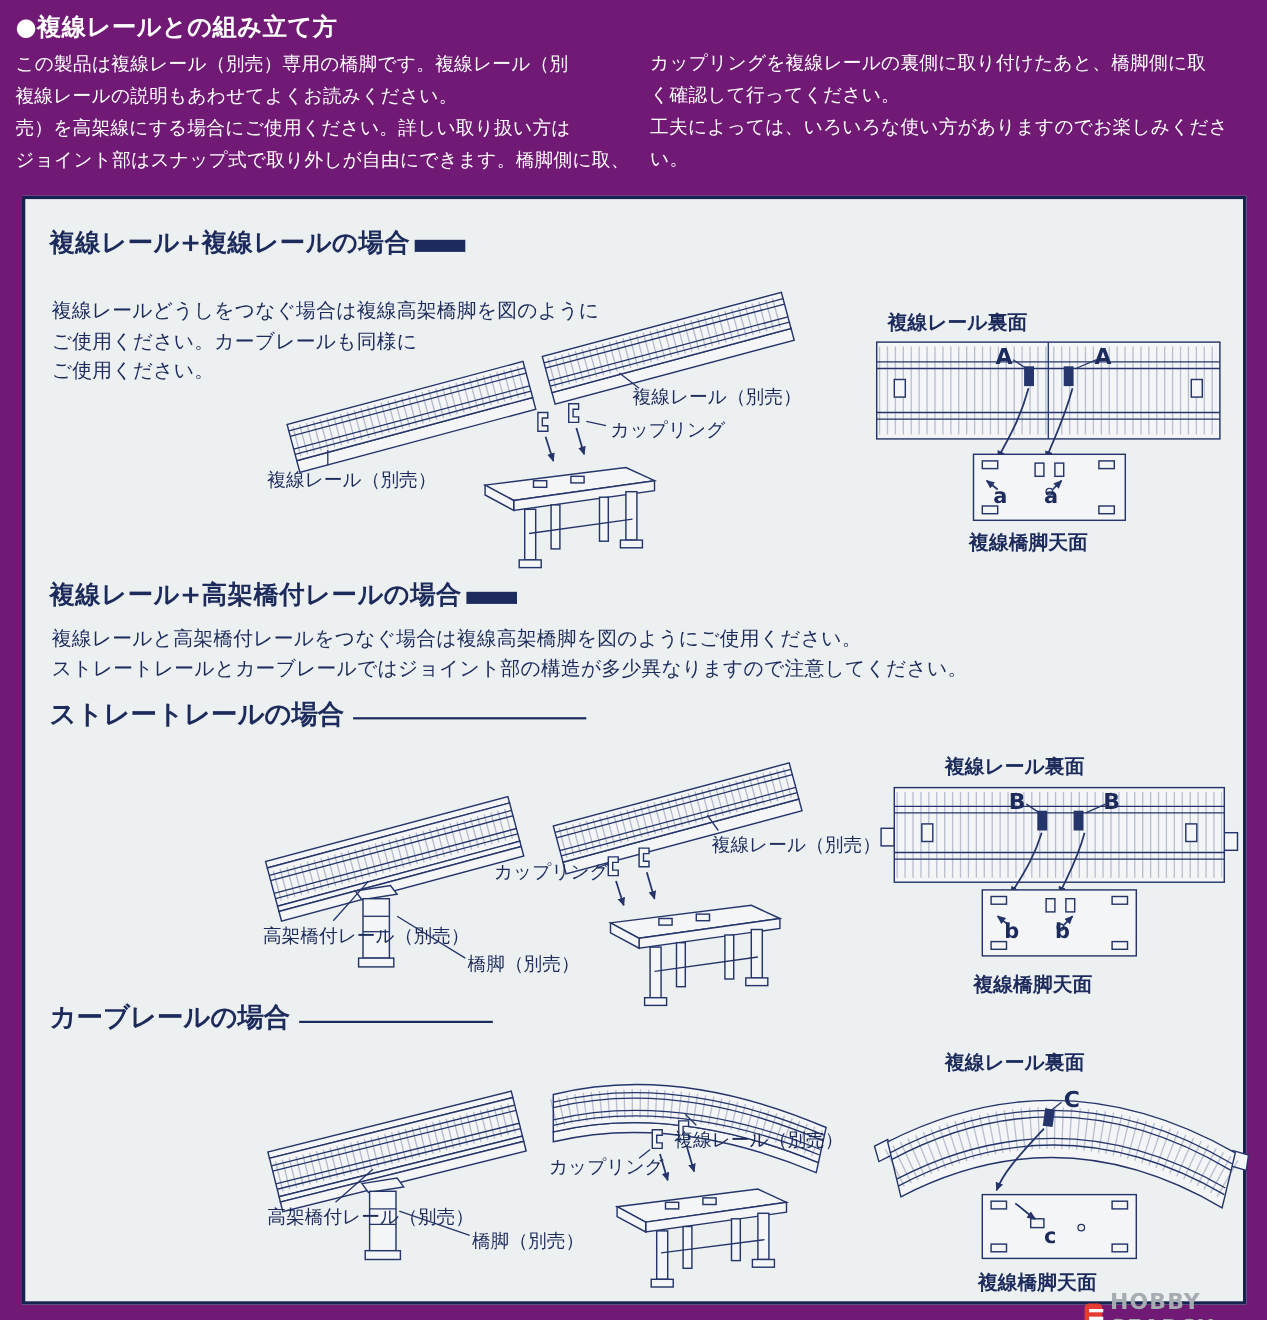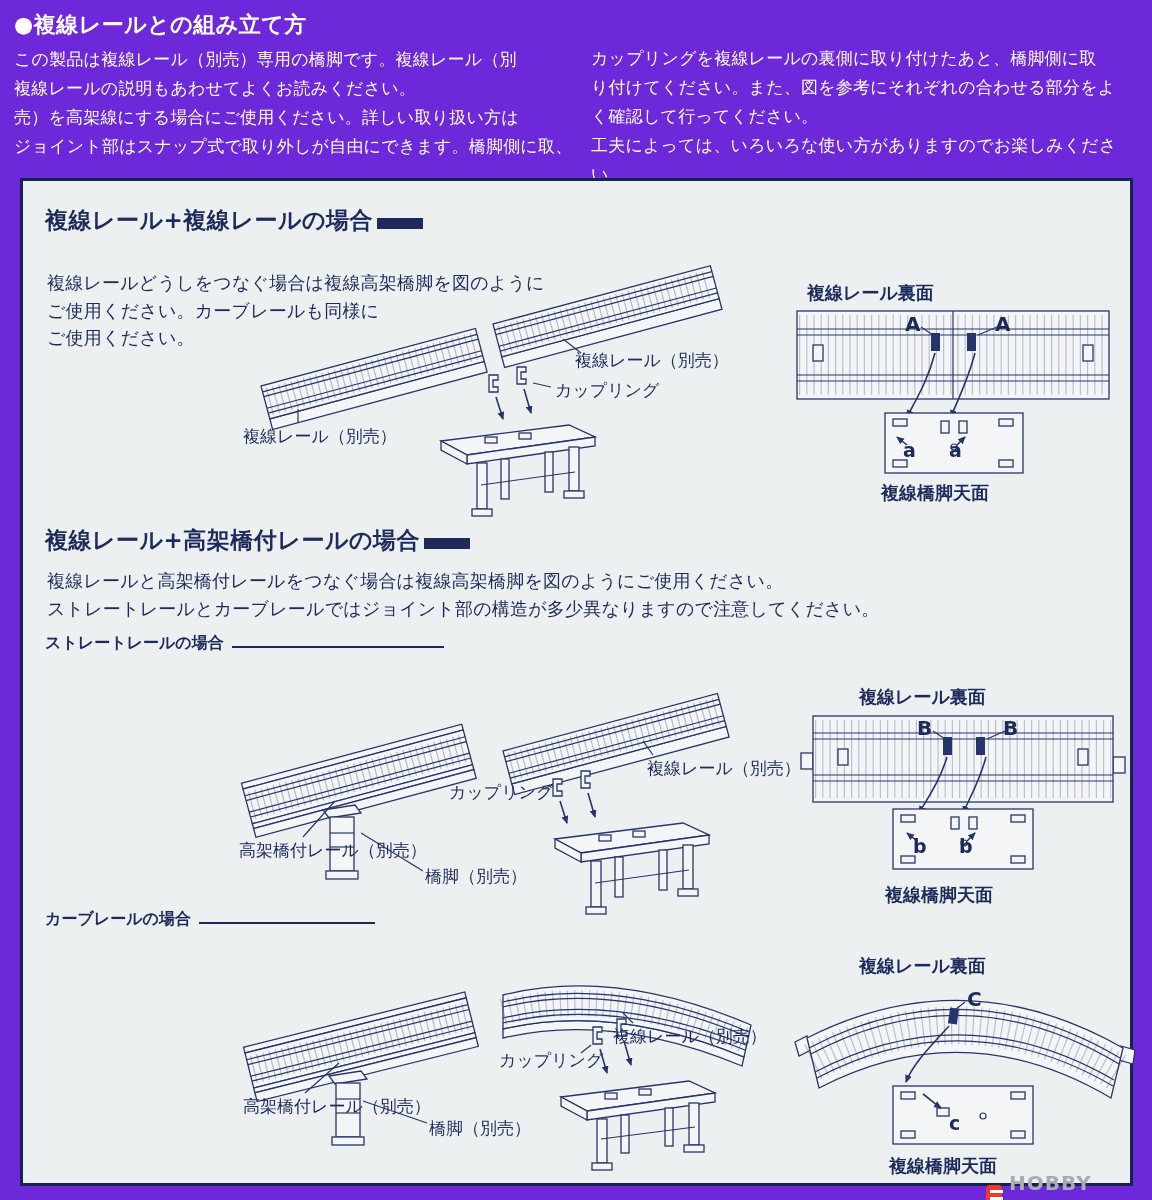--- a/index.html
+++ b/index.html
@@ -1,35 +1,35 @@
 <!DOCTYPE html>
 <html><head>
 <meta charset="utf-8">
 <style>
   * { margin:0; padding:0; box-sizing:border-box; }
   html,body { width:1152px; height:1200px; }
   body { font-family:"DejaVu Sans",sans-serif; background:#1c2b5c; position:relative; overflow:hidden; }
-  .page { position:absolute; inset:0; background:#6d28d9; }
+  .page { position:absolute; inset:0; background:#701a75; }
 
   
   .header { position:absolute; left:0; top:0; width:1152px; height:178px; color:#ffffff; }
   .hcol-left  { position:absolute; left:14px;  top:10px; width:565px; }
   .hcol-right { position:absolute; left:591px; top:44px; width:552px; }
   .htitle { font-size:22px; font-weight:bold; letter-spacing:.5px; margin-bottom:5px; }
   .hline  { font-size:17px; line-height:29px; letter-spacing:.2px; }
 
   
   .panel { position:absolute; left:20px; top:178px; width:1113px; height:1008px;
            background:#edf0f1; border:3px solid #15234f; }
 
   .sec-heading { position:absolute; display:flex; align-items:center; color:#1c2b5c;
                  font-size:23px; font-weight:bold; letter-spacing:.5px; white-space:nowrap; }
   .sec-heading .bar { width:46px; height:11px; background:#1c2b5c; margin-left:4px; margin-top:5px; }
   .subhead { position:absolute; display:flex; align-items:center; color:#1c2b5c;
-             font-size:16px; font-weight:bold; white-space:nowrap; }
+             font-size:24px; font-weight:bold; white-space:nowrap; }
   .subhead .rule { height:2px; background:#1c2b5c; margin-left:8px; margin-top:7px; }
   .body-text { position:absolute; color:#1c2b5c; font-size:18px; line-height:27.5px; letter-spacing:.2px; }
 
   .diagram { position:absolute; }
   .dlabel { position:absolute; color:#1c2b5c; font-size:17px; white-space:nowrap; }
   .dtitle { position:absolute; color:#1c2b5c; font-size:18px; font-weight:bold; white-space:nowrap; }
 
   
   .face { fill:#f3f5f6; stroke:#25356b; stroke-width:1.3; }
   .ln { stroke:#25356b; stroke-width:1.2; fill:none; }
@@ -55,21 +55,20 @@
   <div class="header">
     <div class="hcol-left">
       <div class="htitle">●複線レールとの組み立て方</div>
       <div class="hline">この製品は複線レール（別売）専用の橋脚です。複線レール（別</div>
       <div class="hline">複線レールの説明もあわせてよくお読みください。</div>
       <div class="hline">売）を高架線にする場合にご使用ください。詳しい取り扱い方は</div>
       <div class="hline">ジョイント部はスナップ式で取り外しが自由にできます。橋脚側に取、</div>
     </div>
     <div class="hcol-right">
       <div class="hline">カップリングを複線レールの裏側に取り付けたあと、橋脚側に取</div>
-      <div class="hline">り付けてください。また、図を参考にそれぞれの合わせる部分をよ</div>
       <div class="hline">く確認して行ってください。</div>
       <div class="hline">工夫によっては、いろいろな使い方がありますのでお楽しみください。</div>
     </div>
   </div>
 
   <div class="panel">
 
     <div class="sec-heading" style="left:22px; top:24px;">
       <span>複線レール+複線レールの場合</span>
       <span class="bar"></span>

